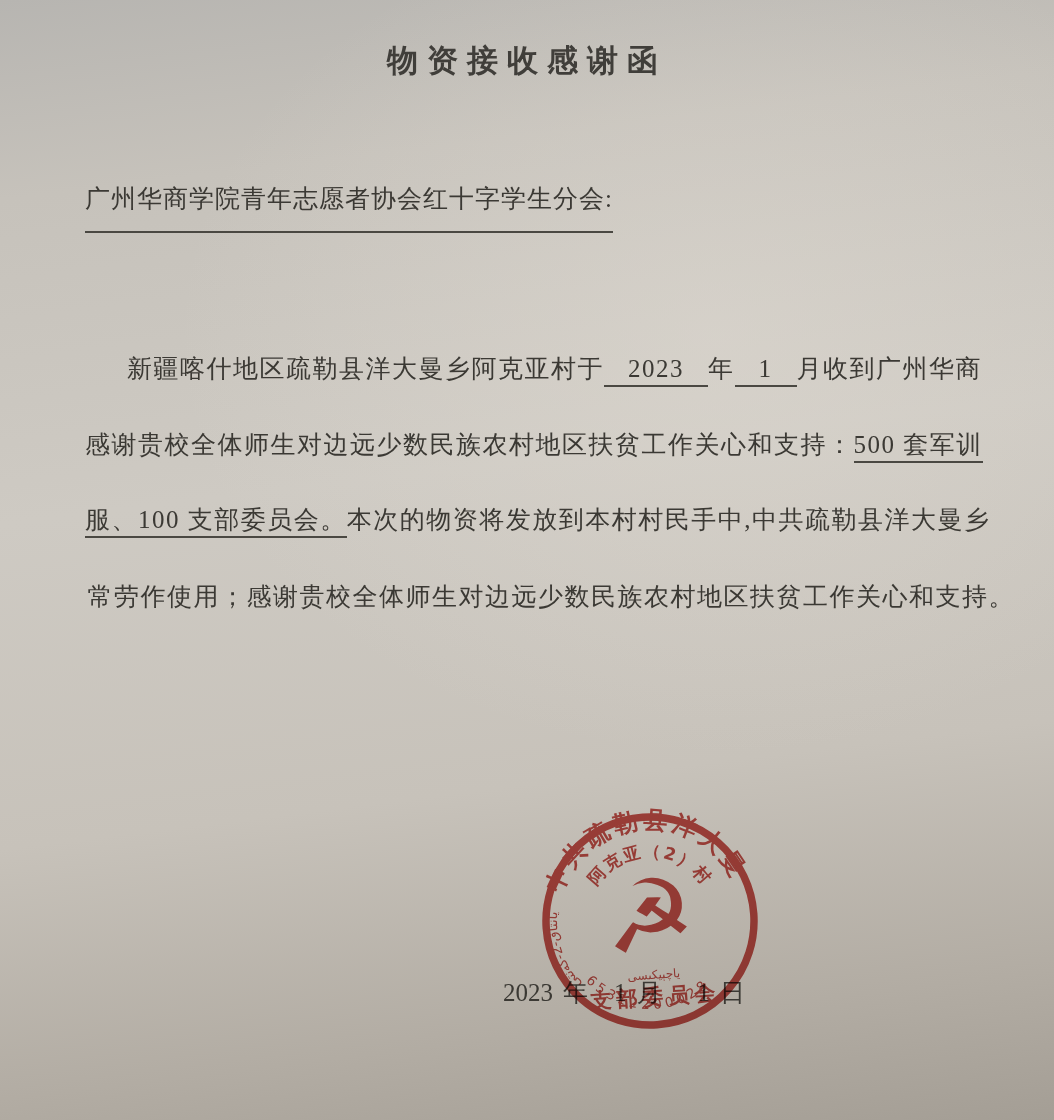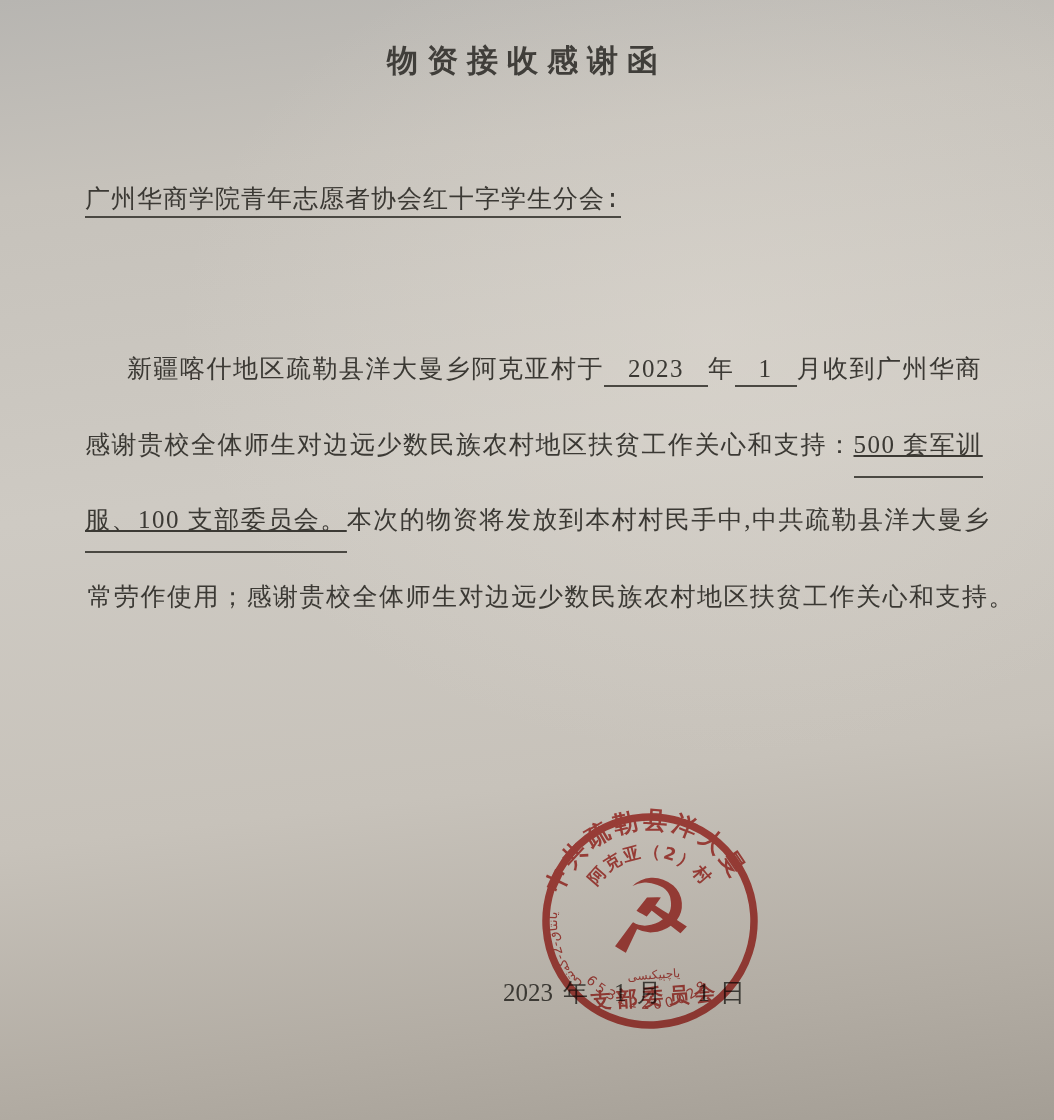--- a/index.html
+++ b/index.html
@@ -9,36 +9,36 @@
     background:
       radial-gradient(ellipse 900px 700px at 68% 30%, rgba(222,217,209,.55) 0%, rgba(222,217,209,0) 60%),
       linear-gradient(173deg,#b7b5b1 0%,#c6c2bb 16%,#cecac3 42%,#c7c2ba 68%,#b2aca3 88%,#a49e95 100%);
   }
   .title{
     position:absolute;top:40px;left:0;width:100%;text-align:center;
     font-size:31px;font-weight:700;letter-spacing:9px;color:#403e3a;
   }
   .salutation{
     position:absolute;left:85px;top:182px;font-size:25px;letter-spacing:1px;
-    padding-bottom:1px;border-bottom:2px solid #4a4842;white-space:nowrap;font-family:Liberation Mono, monospace;
+    padding-bottom:16px;border-bottom:2px solid #4a4842;white-space:nowrap;
   }
   .line{
     position:absolute;left:85px;width:930px;font-size:25px;letter-spacing:1.5px;
     white-space:nowrap;
   }
   .l1{top:352px;padding-left:42px;}
   .l2{top:428px;}
   .l3{top:503px;}
   .l4{top:580px;text-align:right;}
   .blank{
     display:inline-block;min-width:96px;text-align:center;
     border-bottom:2px solid #4a4842;padding:0 4px 2px 4px;
   }
   .blank.narrow{min-width:54px;}
-  .ul{border-bottom:2px solid #4a4842;padding-bottom:18px;text-decoration:underline;}
+  .ul{border-bottom:2px solid #4a4842;padding-bottom:3px;}
   .signature{position:absolute;left:437px;top:916px;font-size:25px;letter-spacing:1.5px;white-space:nowrap;}
   .date-line{position:absolute;left:503px;top:976px;font-size:25px;white-space:nowrap;}
   .date-line span{display:inline-block;}
   .d-ylab{margin-left:10px;}
   .d-month{margin-left:26px;}
   .d-mlab{margin-left:10px;}
   .d-day{margin-left:36px;}
   .d-dlab{margin-left:10px;}
   .stamp{
     position:absolute;left:518px;top:789px;width:264px;height:264px;

